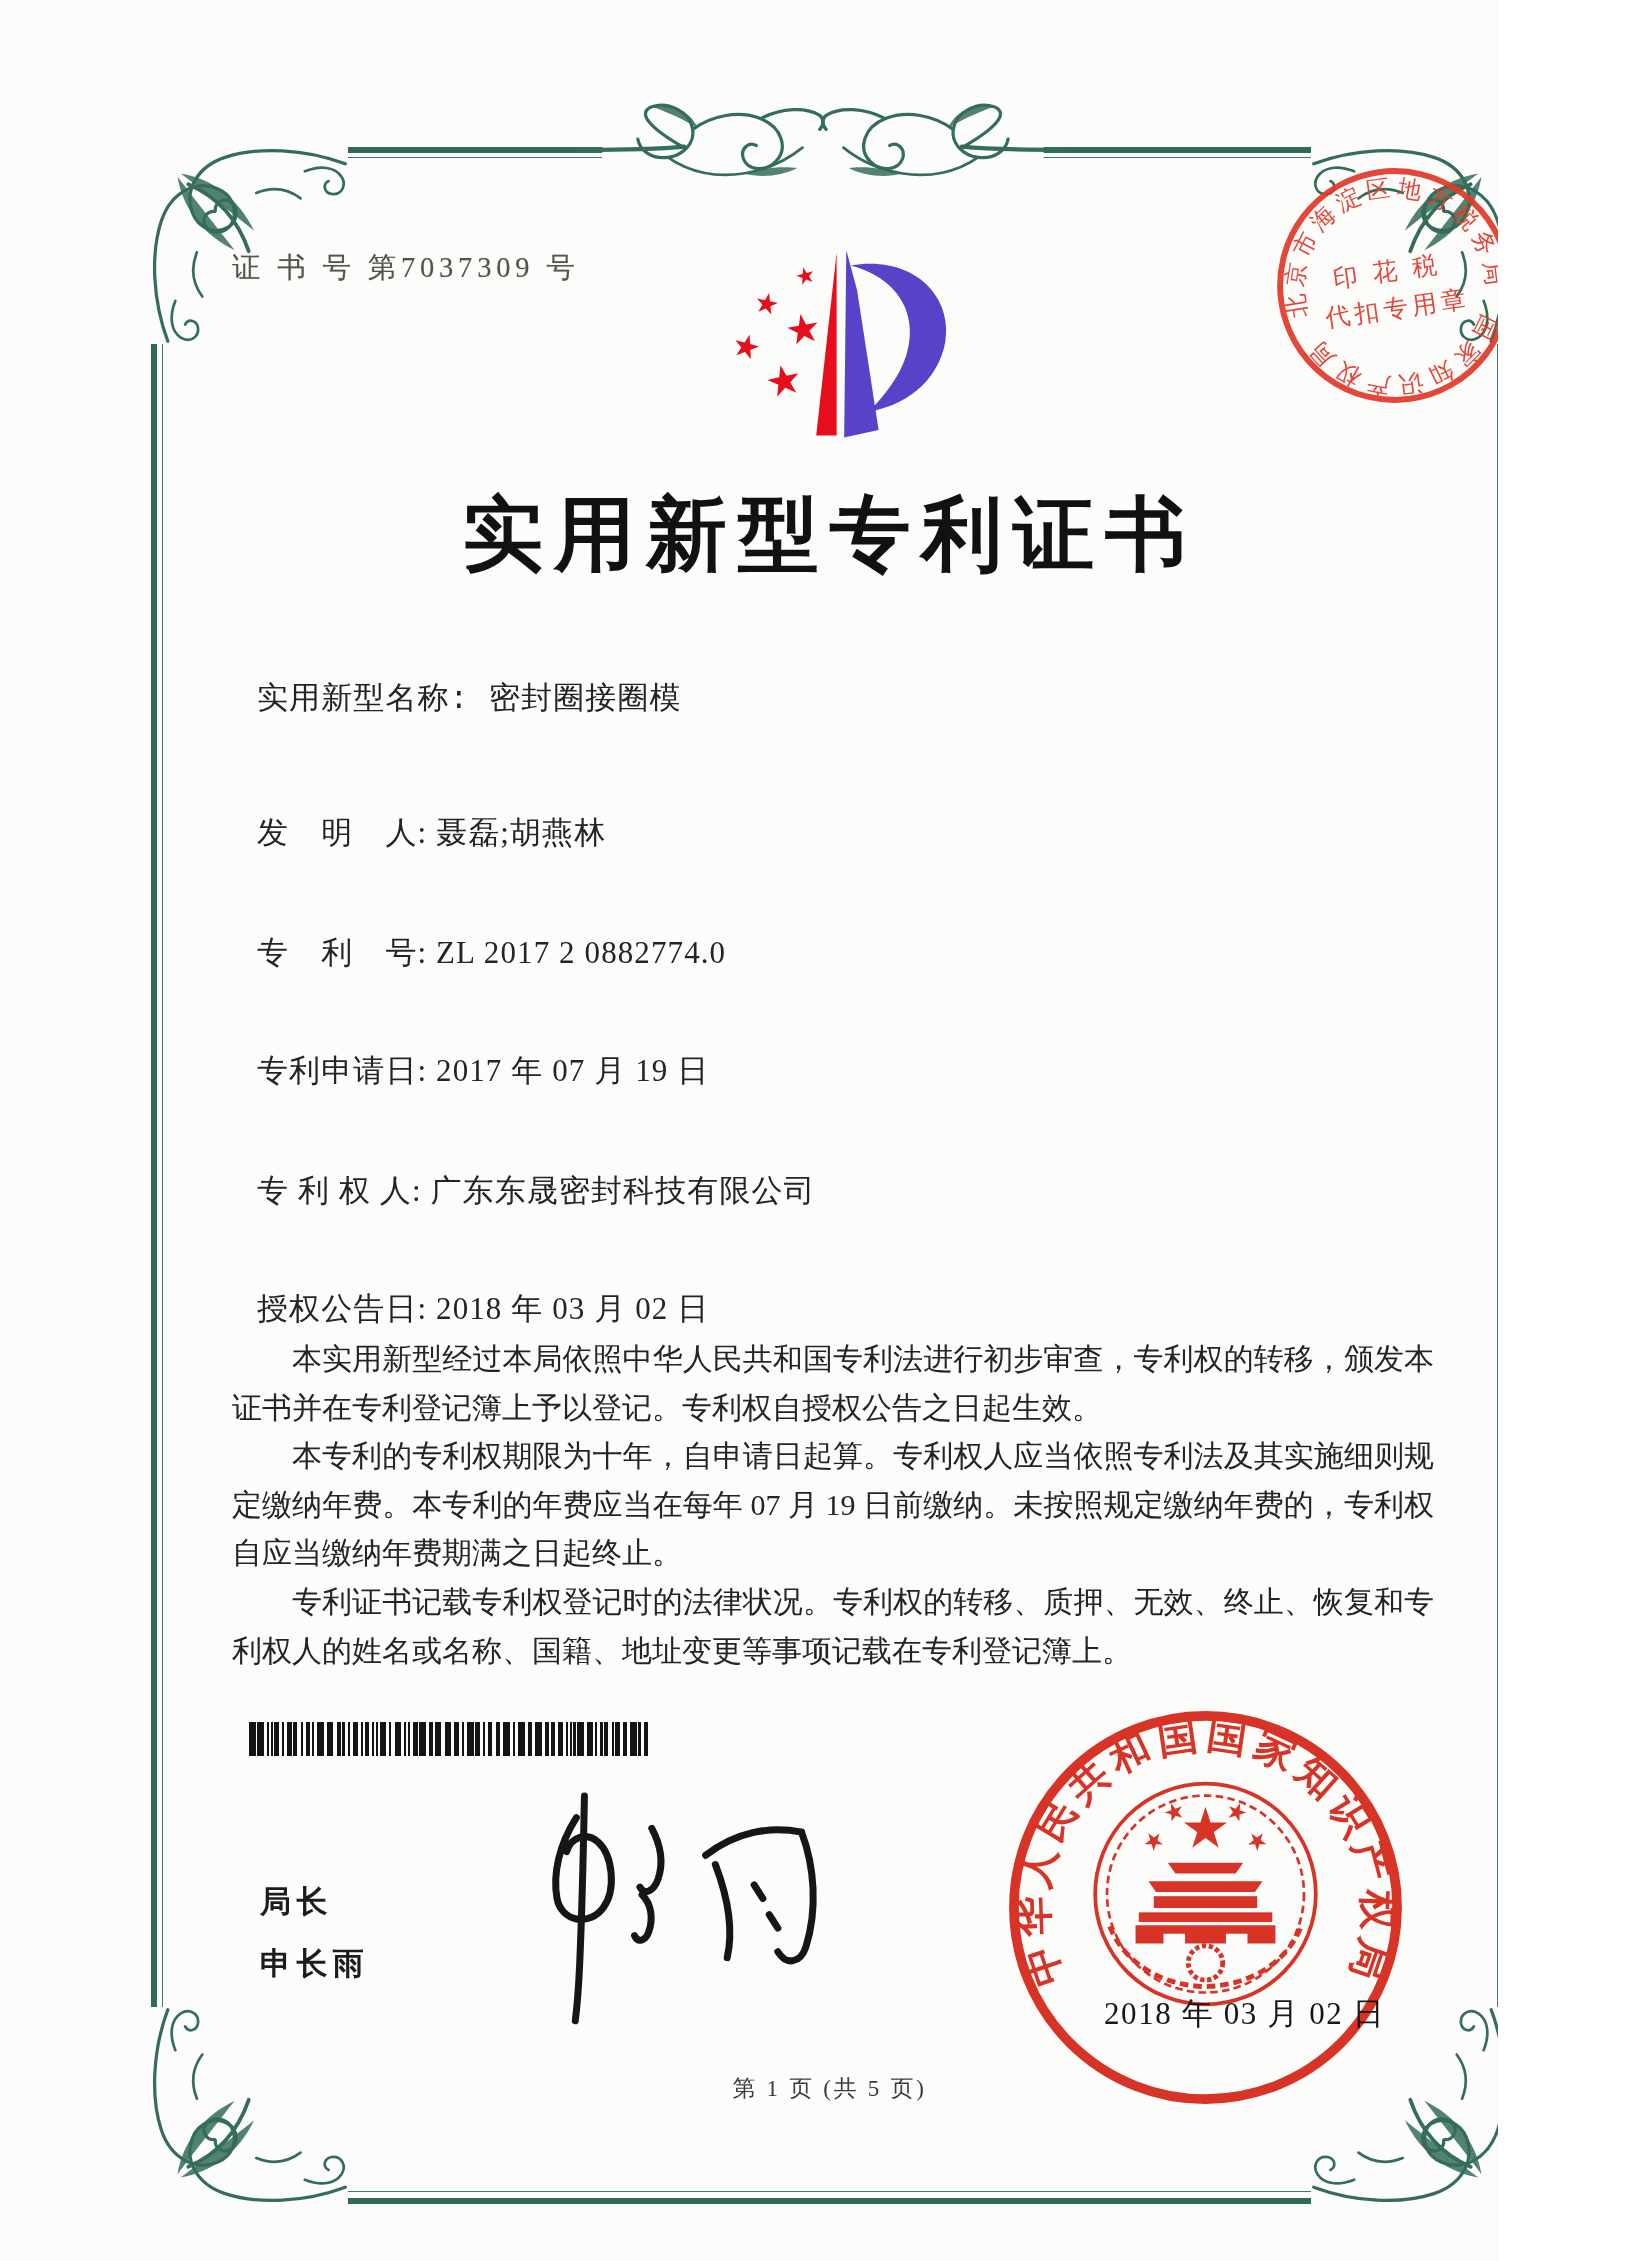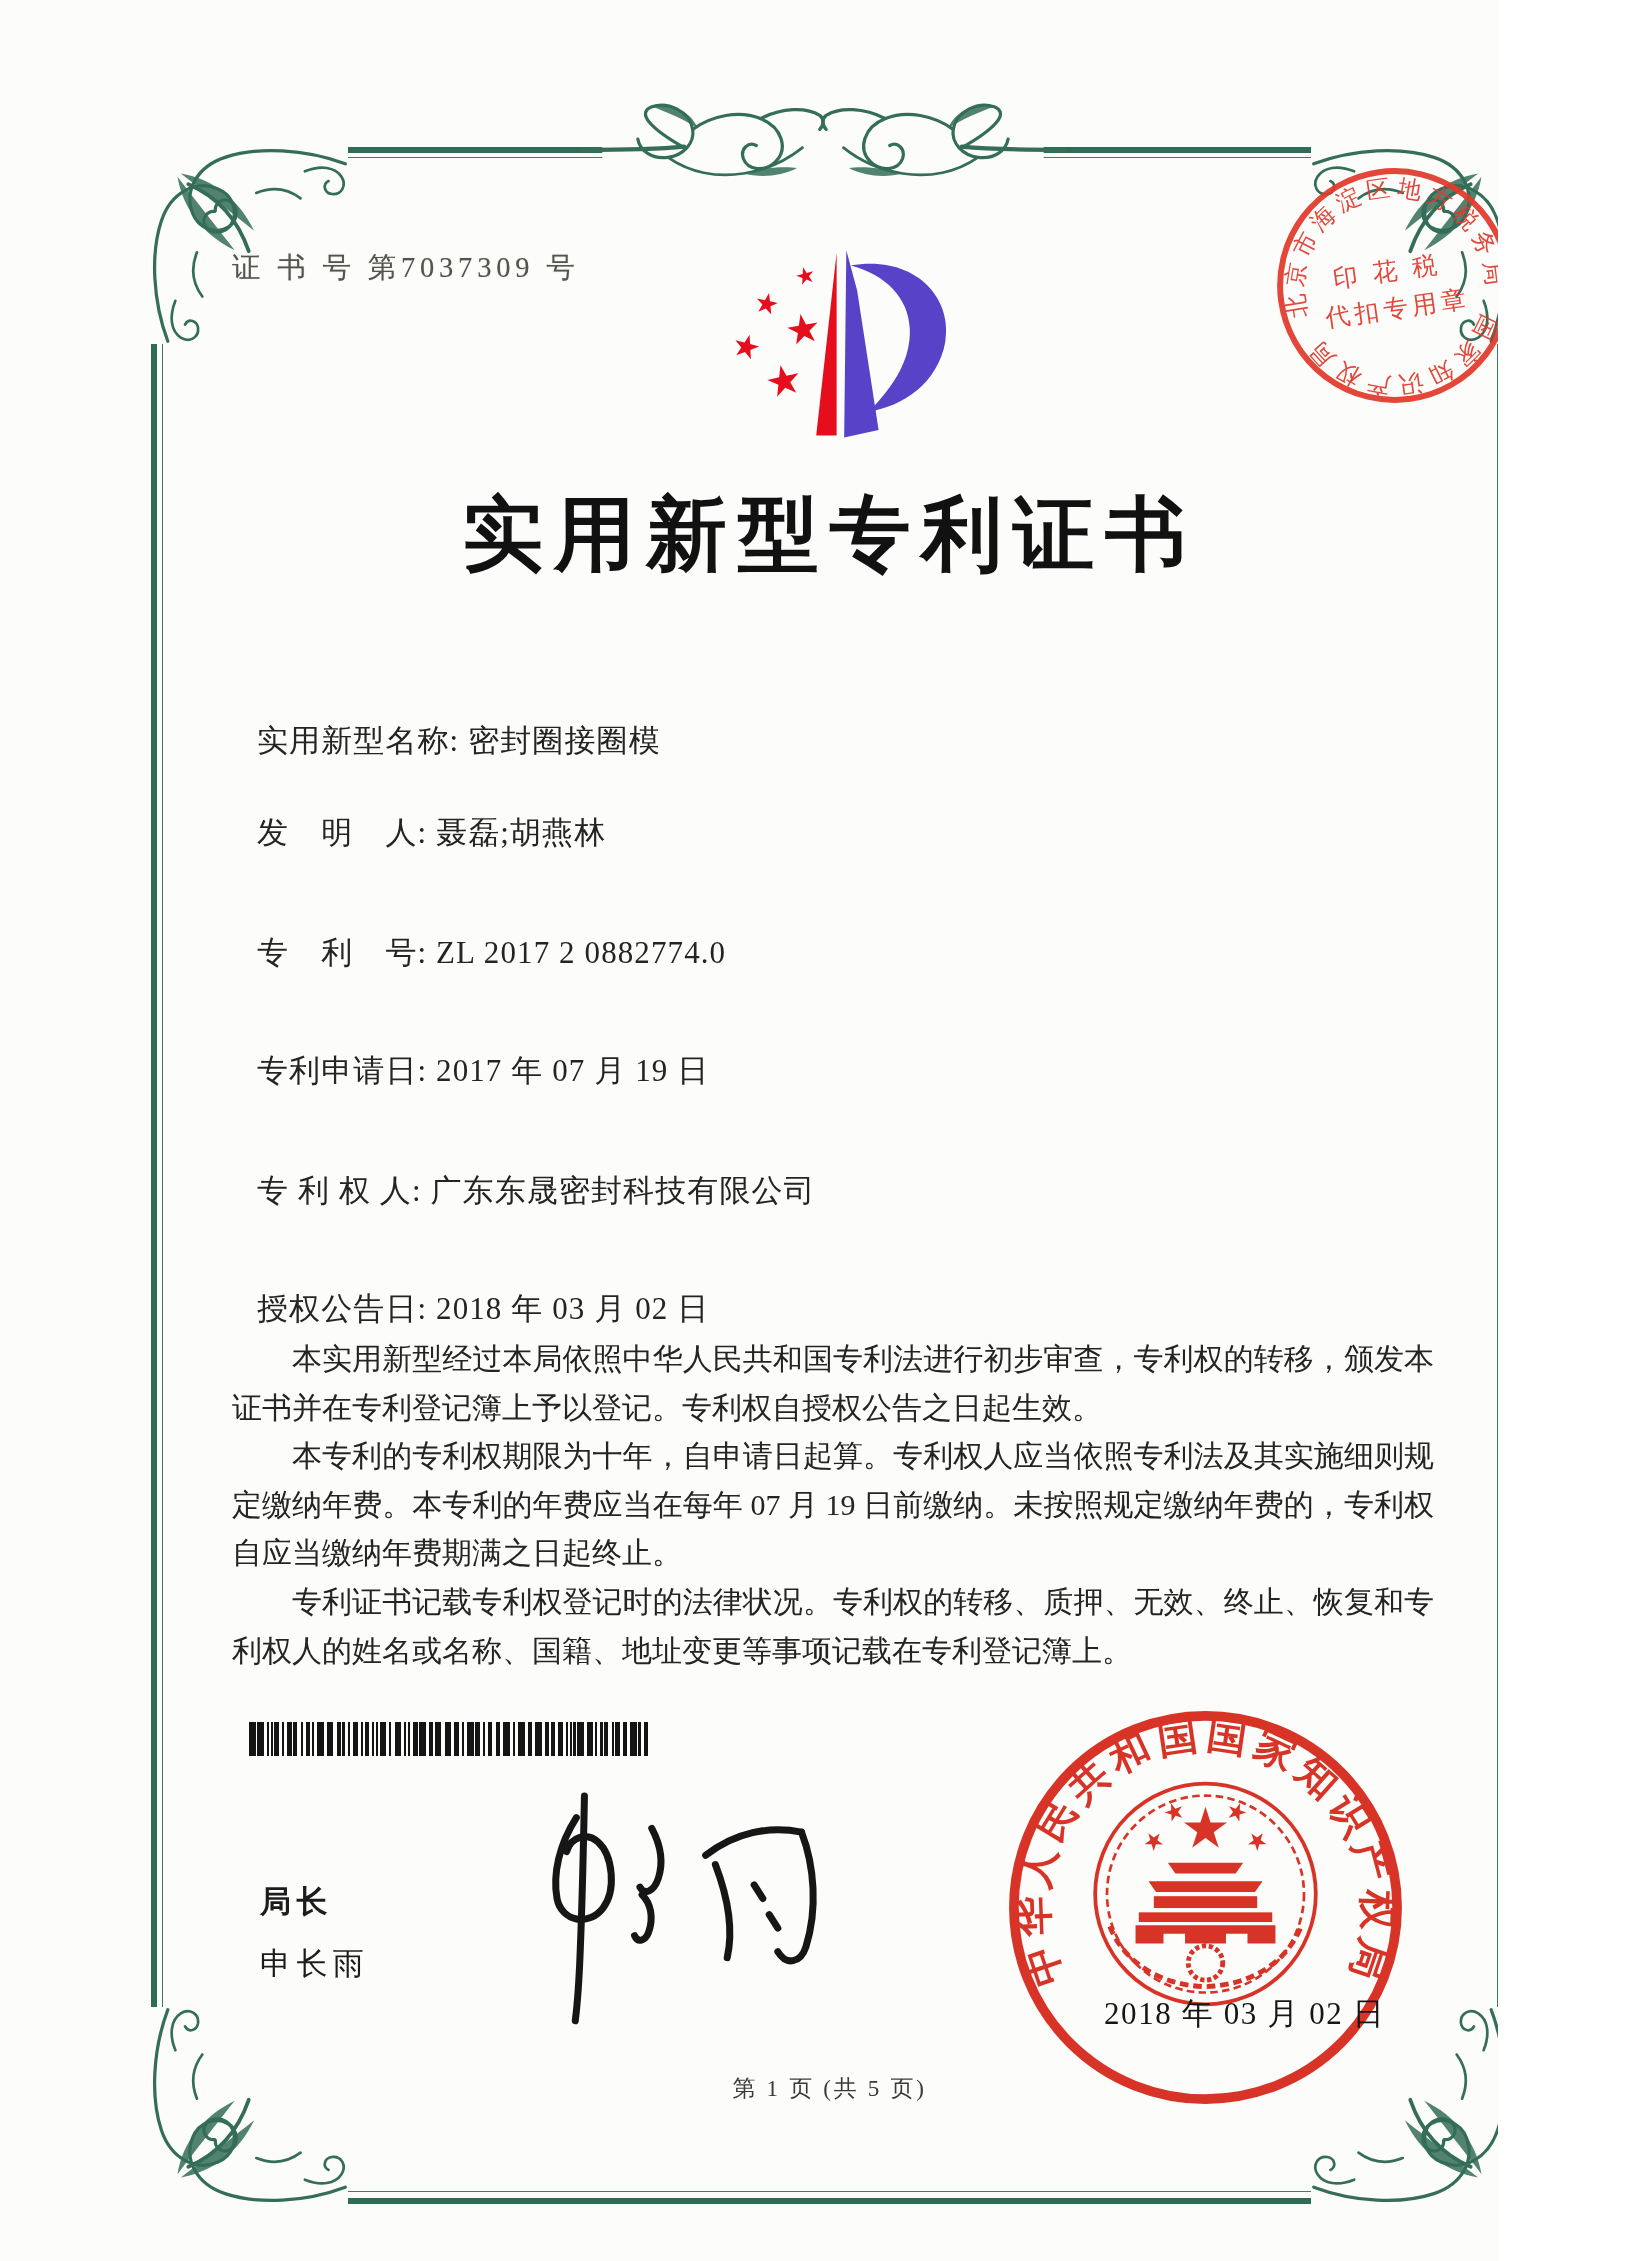--- a/index.html
+++ b/index.html
@@ -18,29 +18,29 @@
   .corner.br{left:1311px;top:2007px;transform:scale(-1,-1);}
   .top-ornament{position:absolute;left:570px;top:96px;width:506px;height:113px;color:#346d58;}
   .cert-no{position:absolute;left:232px;top:249px;font-size:28.5px;letter-spacing:4.8px;
            color:#54544e;text-shadow:0 0 1.1px rgba(84,84,78,.35);}
   .logo{position:absolute;left:700px;top:231px;width:269px;height:234px;}
   .tax-stamp{position:absolute;left:1265px;top:156px;width:259px;height:259px;opacity:.93;
              transform:rotate(-8deg);}
   .doc-title{position:absolute;left:151px;top:481px;width:1357px;text-align:center;
              font-size:81px;font-weight:700;letter-spacing:10.8px;color:#111;}
   .field{position:absolute;left:257px;font-size:31px;color:#242424;letter-spacing:1.1px;}
-  .f0{top:720px;} .f1{top:812px;} .f2{top:932px;} .f3{top:1050px;} .f4{top:1170px;} .f5{top:1288px;}
+  .f0{top:677px;font-family:Liberation Mono, monospace;} .f1{top:812px;} .f2{top:932px;} .f3{top:1050px;} .f4{top:1170px;} .f5{top:1288px;}
   .paras{position:absolute;left:232px;top:1335px;width:1202px;font-size:30px;line-height:1.62;
          text-align:justify;color:#242424;}
   .paras p{margin:0;text-indent:2em;}
   .barcode{position:absolute;left:249px;top:1722px;width:400px;height:34px;display:flex;
            align-items:stretch;overflow:hidden;}
   .director-label{position:absolute;left:260px;top:1881px;font-size:31px;font-weight:700;
                   letter-spacing:5.4px;font-family:"Liberation Sans","DejaVu Sans",sans-serif;color:#1c1c1c;}
-  .director-name{position:absolute;left:260px;top:1943px;font-size:31px;font-weight:400;
+  .director-name{position:absolute;left:260px;top:1943px;font-size:31px;font-weight:700;
                  letter-spacing:5.4px;font-family:"Liberation Sans","DejaVu Sans",sans-serif;color:#1c1c1c;text-align:center;}
   .signature{position:absolute;left:474px;top:1788px;width:431px;height:242px;}
   .seal{position:absolute;left:1001px;top:1703px;width:409px;height:409px;opacity:.95;}
   .seal-date{position:absolute;left:1104px;top:1993px;font-size:31px;color:#161616;
              letter-spacing:1.6px;z-index:5;}
   .footer{position:absolute;left:151px;top:2073px;width:1357px;text-align:center;
           font-size:23px;letter-spacing:2.7px;color:#3a3a3a;}
   svg text{font-family:"Liberation Serif","DejaVu Serif",serif;}
 </style>
 </head>

